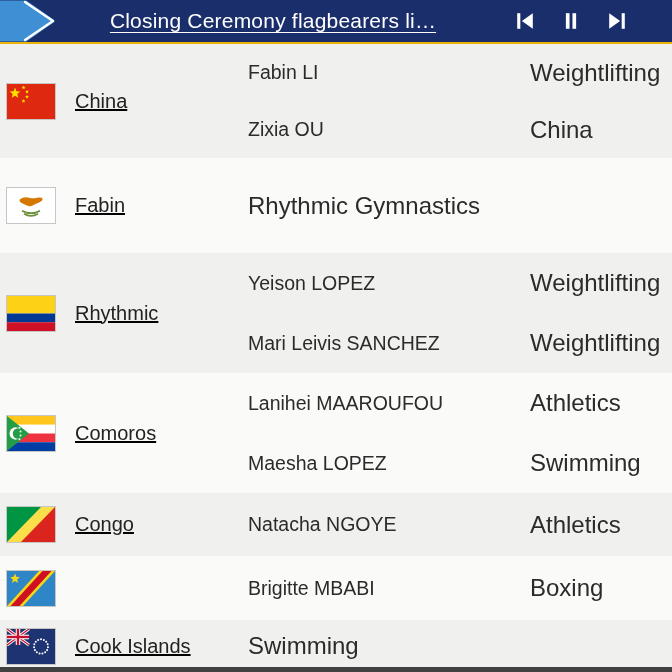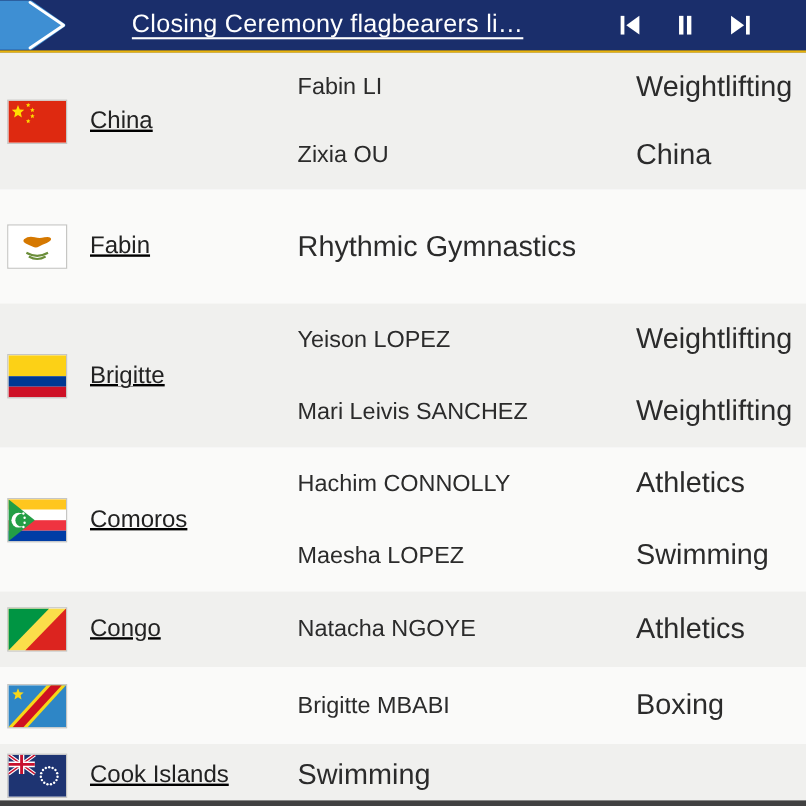--- a/index.html
+++ b/index.html
@@ -144,21 +144,21 @@
 
   <section class="row shade-0" style="height: 120px;">
     <div class="country-cell">
       <span class="flag">
           <svg viewBox="0 0 48 34" preserveAspectRatio="none">
             <rect width="48" height="17" fill="#FCD116"></rect>
             <rect y="17" width="48" height="8.5" fill="#003893"></rect>
             <rect y="25.5" width="48" height="8.5" fill="#CE1126"></rect>
           </svg>
         </span>
-      <span class="country-label">Brigitte</span>
+      <span class="country-label">Rhythmic</span>
     </div>
     <div class="entries">
   <div class="entry">
     <span class="athlete">Yeison LOPEZ</span>
     <span class="sport">Weightlifting</span>
   </div>
 
   <div class="entry">
     <span class="athlete">Mari Leivis SANCHEZ</span>
     <span class="sport">Weightlifting</span>
@@ -180,21 +180,21 @@
             <circle cx="12.5" cy="11.5" r="1" fill="#FFFFFF"></circle>
             <circle cx="13.5" cy="15" r="1" fill="#FFFFFF"></circle>
             <circle cx="13.5" cy="19" r="1" fill="#FFFFFF"></circle>
             <circle cx="12.5" cy="22.5" r="1" fill="#FFFFFF"></circle>
           </svg>
         </span>
       <span class="country-label">Comoros</span>
     </div>
     <div class="entries">
   <div class="entry">
-    <span class="athlete">Hachim CONNOLLY</span>
+    <span class="athlete">Lanihei MAAROUFOU</span>
     <span class="sport">Athletics</span>
   </div>
 
   <div class="entry">
     <span class="athlete">Maesha LOPEZ</span>
     <span class="sport">Swimming</span>
   </div>
 </div>
   </section>
 

